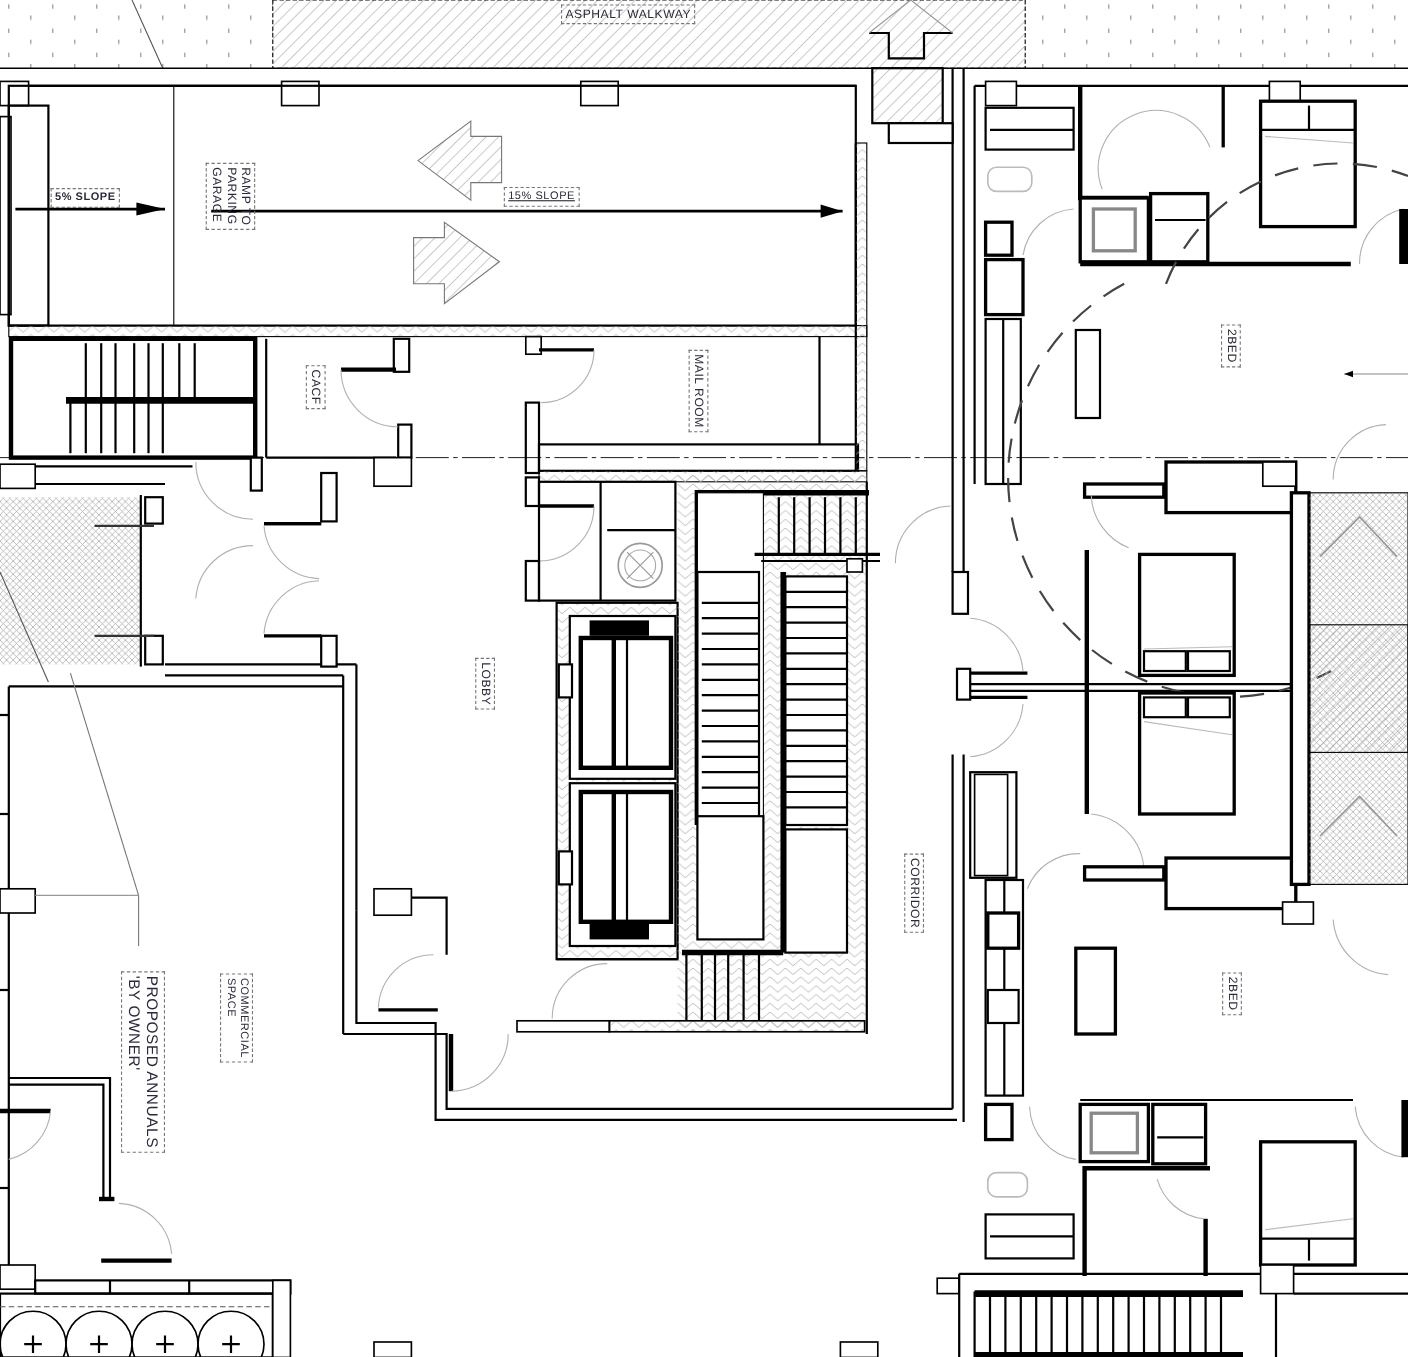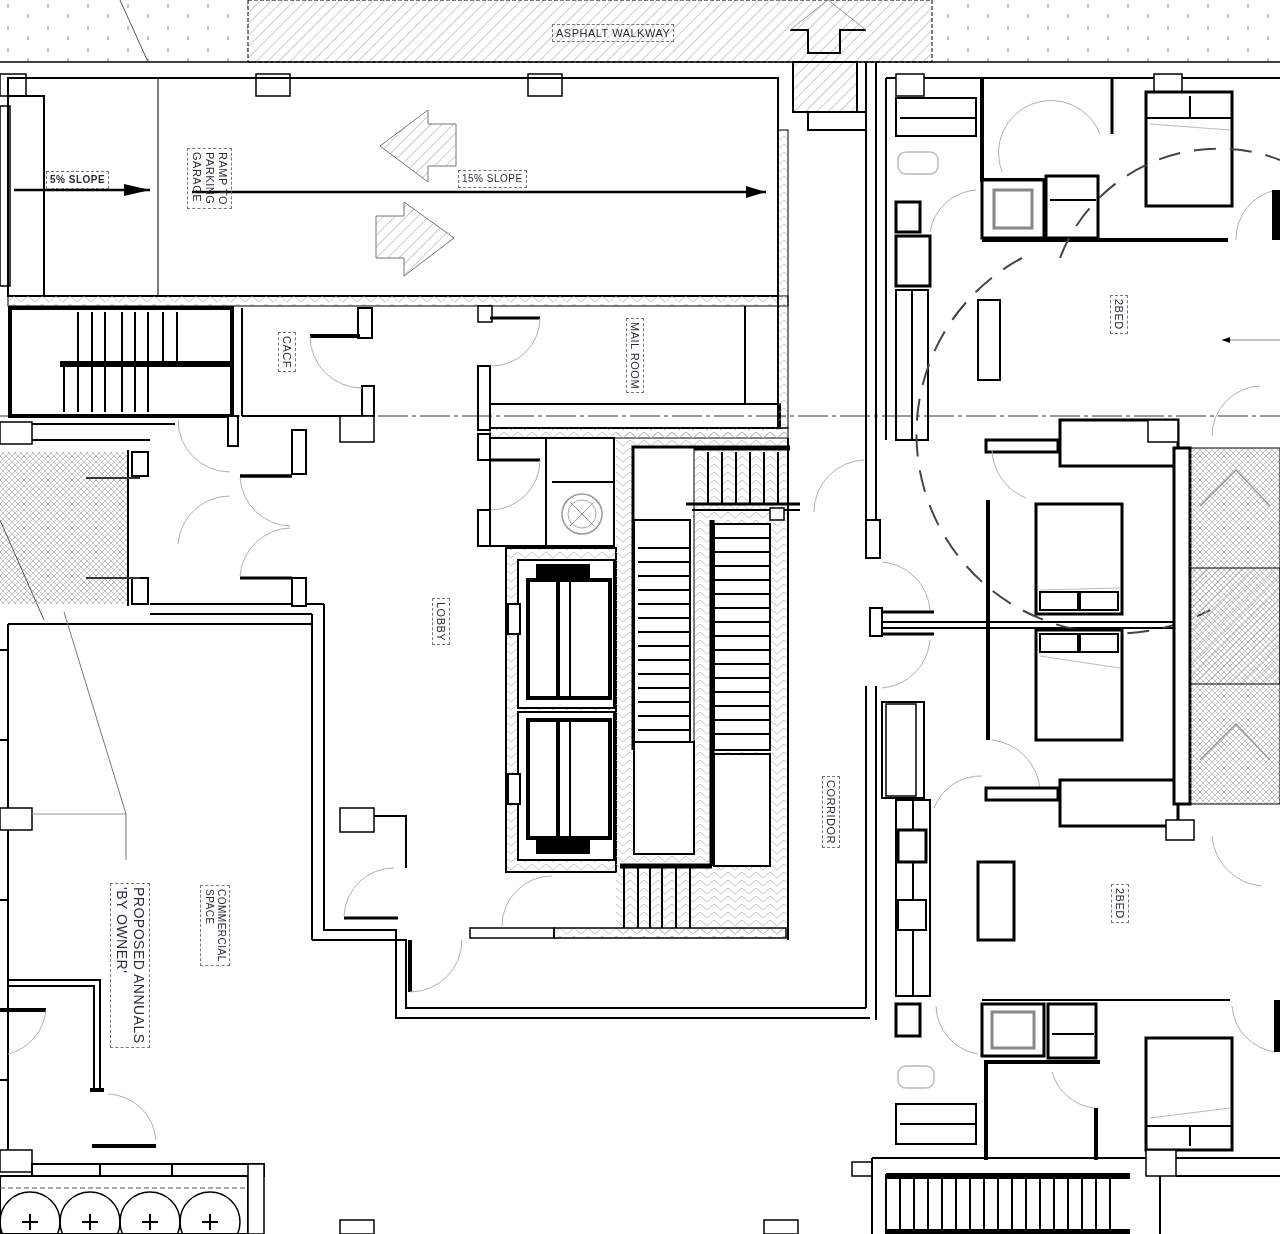--- a/index.html
+++ b/index.html
@@ -451,28 +451,28 @@
       <line x1="142" y1="1222" x2="158" y2="1222"></line>
         <line x1="150" y1="1214" x2="150" y2="1230"></line>
       <line x1="202" y1="1222" x2="218" y2="1222"></line>
         <line x1="210" y1="1214" x2="210" y2="1230"></line>
     </g>
     <rect x="340" y="1220" width="34" height="14" fill="#fff" stroke="#000" stroke-width="1.5"></rect>
     <rect x="764" y="1220" width="34" height="14" fill="#fff" stroke="#000" stroke-width="1.5"></rect>
   </g>
 </svg>
 
-<div class="lbl" style="left:510px; top:24px;margin-left:42px;">ASPHALT WALKWAY</div>
+<div class="lbl" style="left:510px; top:4px;">ASPHALT WALKWAY</div>
 <div class="lbl" style="left:46px; top:171px; font-size:10px;font-weight:bold;">5% SLOPE</div>
 <div class="lbl v" style="left:232px; top:148px; font-size:11px; line-height:13px;">
   <div>RAMP TO</div>
   <div>PARKING</div>
   <div>GARAGE</div>
 </div>
-<div class="lbl" style="left:458px; top:170px; font-size:10px;">15% SLOPE</div>
+<div class="lbl" style="left:458px; top:170px; font-size:10px;text-decoration:underline;">15% SLOPE</div>
 <div class="lbl v" style="left:296px; top:332px;">CACF</div>
 <div class="lbl v" style="left:644px; top:318px;">MAIL ROOM</div>
 <div class="lbl v" style="left:450px; top:598px;">LOBBY</div>
 <div class="lbl v" style="left:840px; top:776px;">CORRIDOR</div>
 <div class="lbl v" style="left:1128px; top:295px;">2BED</div>
 <div class="lbl v" style="left:1129px; top:884px;">2BED</div>
 <div class="lbl v big" style="left:150px; top:883px;">
   <div>PROPOSED ANNUALS</div>
   <div>'BY OWNER'</div>
 </div>

